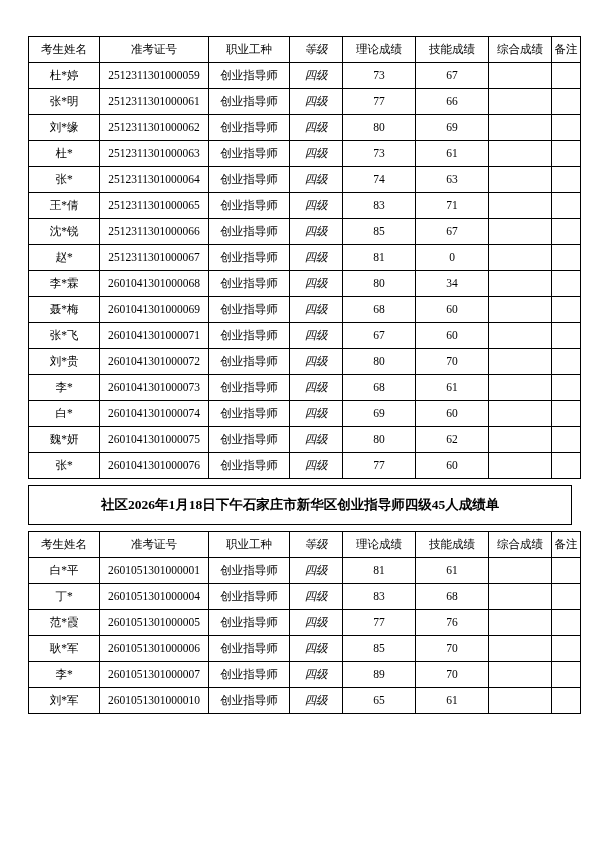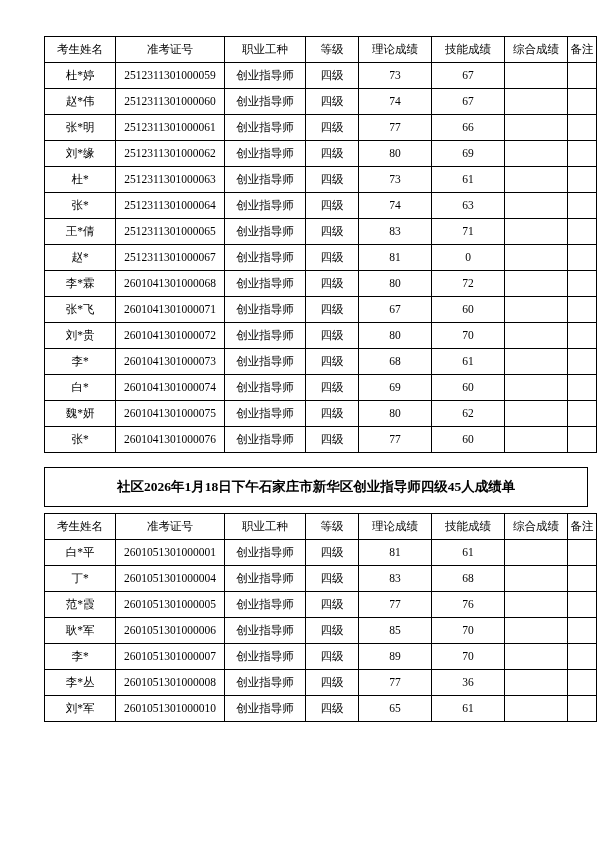--- a/index.html
+++ b/index.html
@@ -11,21 +11,21 @@
     width: 600px;
     height: 848px;
     font-family: "Liberation Serif", "DejaVu Serif", serif;
     color: #000000;
     overflow: hidden;
   }
   .page {
     width: 544px;
     height: 848px;
     box-sizing: border-box;
-    padding: 36px 28px 0 44px;
+    padding: 36px 28px 0 28px;
   }
   table.grid {
     border-collapse: collapse;
     width: 544px;
     table-layout: fixed;
   }
   table.grid td, table.grid th {
     border: 1px solid #000000;
     font-weight: normal;
     text-align: center;
@@ -35,31 +35,31 @@
     height: 25px;
     padding: 0;
     font-family: "Liberation Serif", "DejaVu Serif", serif;
   }
   table.grid th {
     font-size: 11.5px;
   }
   .col-name   { width: 70px; }
   .col-id     { width: 108px; }
   .col-job    { width: 80px; }
-  .col-level  { width: 52px; }
+  .col-level  { width: 52px; font-style: italic; }
   .col-theory { width: 72px; }
   .col-skill  { width: 72px; }
   .col-total  { width: 62px; }
   .col-note   { width: 28px; }
 
   .title-table {
     border-collapse: collapse;
     width: 544px;
     table-layout: fixed;
-    margin-top: 8px;
+    margin-top: 0;
   }
   .title-table td {
     border: 1px solid #000000;
     height: 38px;
     text-align: center;
     vertical-align: middle;
     font-size: 13.5px;
     font-weight: bold;
     padding: 0;
     font-family: "Liberation Serif", "DejaVu Serif", serif;
@@ -89,30 +89,20 @@
           <td class="col-name">杜*婷</td>
           <td class="col-id">2512311301000059</td>
           <td class="col-job">创业指导师</td>
           <td class="col-level">四级</td>
           <td class="col-theory">73</td>
           <td class="col-skill">67</td>
           <td class="col-total"></td>
           <td class="col-note"></td>
         </tr>
         <tr>
-          <td class="col-name">赵*伟</td>
-          <td class="col-id">2512311301000060</td>
-          <td class="col-job">创业指导师</td>
-          <td class="col-level">四级</td>
-          <td class="col-theory">74</td>
-          <td class="col-skill">67</td>
-          <td class="col-total"></td>
-          <td class="col-note"></td>
-        </tr>
-        <tr>
           <td class="col-name">张*明</td>
           <td class="col-id">2512311301000061</td>
           <td class="col-job">创业指导师</td>
           <td class="col-level">四级</td>
           <td class="col-theory">77</td>
           <td class="col-skill">66</td>
           <td class="col-total"></td>
           <td class="col-note"></td>
         </tr>
         <tr>
@@ -149,36 +139,56 @@
           <td class="col-name">王*倩</td>
           <td class="col-id">2512311301000065</td>
           <td class="col-job">创业指导师</td>
           <td class="col-level">四级</td>
           <td class="col-theory">83</td>
           <td class="col-skill">71</td>
           <td class="col-total"></td>
           <td class="col-note"></td>
         </tr>
         <tr>
+          <td class="col-name">沈*锐</td>
+          <td class="col-id">2512311301000066</td>
+          <td class="col-job">创业指导师</td>
+          <td class="col-level">四级</td>
+          <td class="col-theory">85</td>
+          <td class="col-skill">67</td>
+          <td class="col-total"></td>
+          <td class="col-note"></td>
+        </tr>
+        <tr>
           <td class="col-name">赵*</td>
           <td class="col-id">2512311301000067</td>
           <td class="col-job">创业指导师</td>
           <td class="col-level">四级</td>
           <td class="col-theory">81</td>
           <td class="col-skill">0</td>
           <td class="col-total"></td>
           <td class="col-note"></td>
         </tr>
         <tr>
           <td class="col-name">李*霖</td>
           <td class="col-id">2601041301000068</td>
           <td class="col-job">创业指导师</td>
           <td class="col-level">四级</td>
           <td class="col-theory">80</td>
-          <td class="col-skill">72</td>
+          <td class="col-skill">34</td>
+          <td class="col-total"></td>
+          <td class="col-note"></td>
+        </tr>
+        <tr>
+          <td class="col-name">聂*梅</td>
+          <td class="col-id">2601041301000069</td>
+          <td class="col-job">创业指导师</td>
+          <td class="col-level">四级</td>
+          <td class="col-theory">68</td>
+          <td class="col-skill">60</td>
           <td class="col-total"></td>
           <td class="col-note"></td>
         </tr>
         <tr>
           <td class="col-name">张*飞</td>
           <td class="col-id">2601041301000071</td>
           <td class="col-job">创业指导师</td>
           <td class="col-level">四级</td>
           <td class="col-theory">67</td>
           <td class="col-skill">60</td>
@@ -308,30 +318,20 @@
           <td class="col-name">李*</td>
           <td class="col-id">2601051301000007</td>
           <td class="col-job">创业指导师</td>
           <td class="col-level">四级</td>
           <td class="col-theory">89</td>
           <td class="col-skill">70</td>
           <td class="col-total"></td>
           <td class="col-note"></td>
         </tr>
         <tr>
-          <td class="col-name">李*丛</td>
-          <td class="col-id">2601051301000008</td>
-          <td class="col-job">创业指导师</td>
-          <td class="col-level">四级</td>
-          <td class="col-theory">77</td>
-          <td class="col-skill">36</td>
-          <td class="col-total"></td>
-          <td class="col-note"></td>
-        </tr>
-        <tr>
           <td class="col-name">刘*军</td>
           <td class="col-id">2601051301000010</td>
           <td class="col-job">创业指导师</td>
           <td class="col-level">四级</td>
           <td class="col-theory">65</td>
           <td class="col-skill">61</td>
           <td class="col-total"></td>
           <td class="col-note"></td>
         </tr>
       </tbody>

